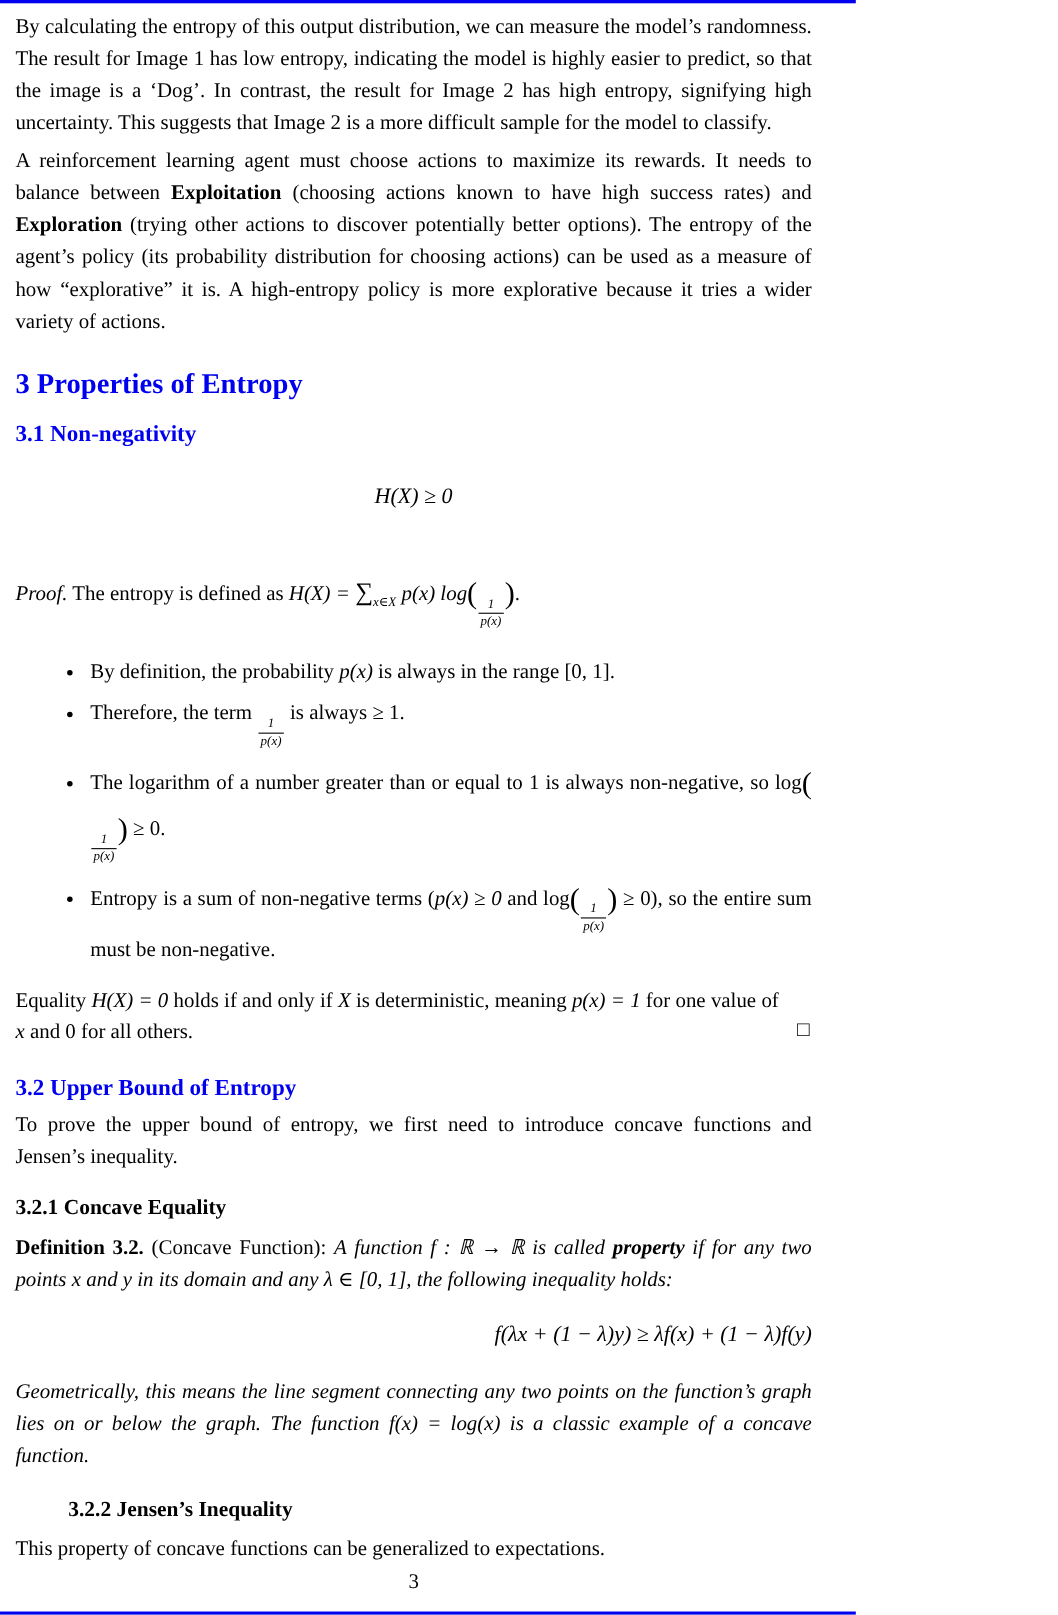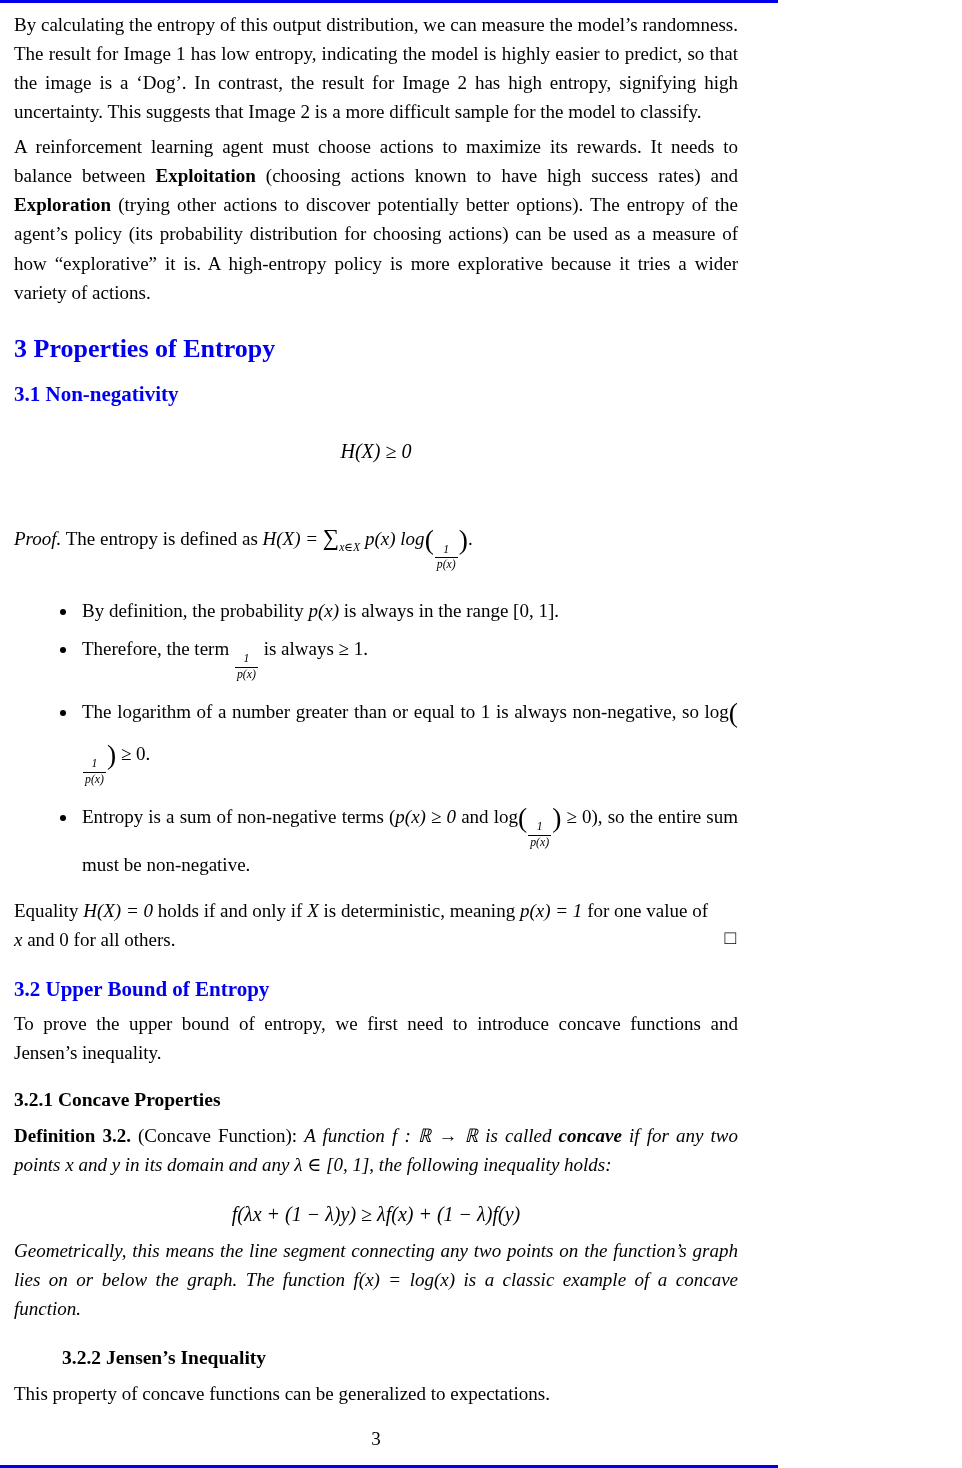--- a/index.html
+++ b/index.html
@@ -50,21 +50,21 @@
     font-weight: bold;
   }
   h3.mt-322 { margin-top: 20px; margin-left: 48px; }
 
   .equation {
     text-align: center;
     font-style: italic;
     font-size: 20px;
     margin: 28px 0 30px;
   }
-  .equation-def { margin: 20px 0 0; }
+  .equation-def { margin: 20px 0 16px; text-align: right; }
 
   .math { font-style: italic; }
   .upright { font-style: normal; }
 
   .sum-symbol { font-size: 1.2em; font-style: normal; }
   .sum-sub { font-size: 0.62em; font-style: italic; vertical-align: -0.5em; }
 
   .frac {
     display: inline-flex;
     flex-direction: column;
@@ -132,23 +132,23 @@
           <span class="den">p(x)</span>
         </span><span class="bigp">)</span><span> ≥ 0), so the entire sum must be non-negative.</span></li>
   </ul>
 
   <p class="para mt-closing qed-line"><span>Equality </span><span class="math">H(X) = 0</span><span> holds if and only if </span><span class="math">X</span><span> is deterministic, meaning </span><span class="math">p(x) = 1</span><span> for one value of </span><span class="math">x</span><span> and 0 for all others.</span><span class="qed-box">□</span></p>
 
   <h2 class="subsec-heading subsec-32">3.2 Upper Bound of Entropy</h2>
 
   <p class="para">To prove the upper bound of entropy, we first need to introduce concave functions and Jensen’s inequality.</p>
 
-  <h3 class="subsubsec-heading">3.2.1 Concave Properties</h3>
+  <h3 class="subsubsec-heading">3.2.1 Concave Equality</h3>
 
-  <p class="para"><b>Definition 3.2.</b><span> (Concave Function): </span><span class="defn-stmt"><span>A function </span><span>f : ℝ → ℝ</span><span> is called </span><b>concave</b><span> if for any two points </span><span>x</span><span> and </span><span>y</span><span> in its domain and any </span><span>λ ∈ [0, 1]</span><span>, the following inequality holds:</span></span></p>
+  <p class="para"><b>Definition 3.2.</b><span> (Concave Function): </span><span class="defn-stmt"><span>A function </span><span>f : ℝ → ℝ</span><span> is called </span><b>property</b><span> if for any two points </span><span>x</span><span> and </span><span>y</span><span> in its domain and any </span><span>λ ∈ [0, 1]</span><span>, the following inequality holds:</span></span></p>
 
   <div class="equation equation-def">f(λx + (1 − λ)y) ≥ λf(x) + (1 − λ)f(y)</div>
 
   <p class="para italic-block"><span>Geometrically, this means the line segment connecting any two points on the function’s graph lies on or below the graph. The function </span><span>f(x) = log(x)</span><span> is a classic example of a concave function.</span></p>
 
   <h3 class="subsubsec-heading mt-322">3.2.2 Jensen’s Inequality</h3>
 
   <p class="para">This property of concave functions can be generalized to expectations.</p>
 
   <div class="footer">3</div>

